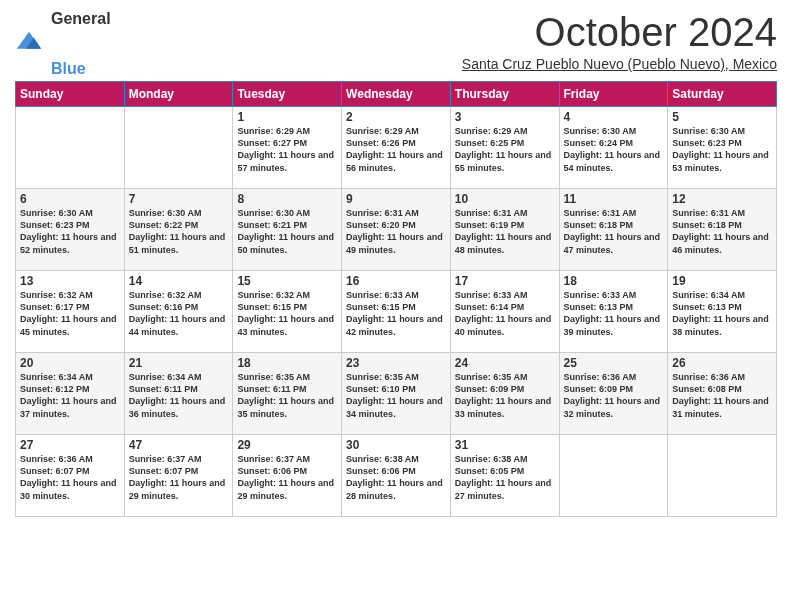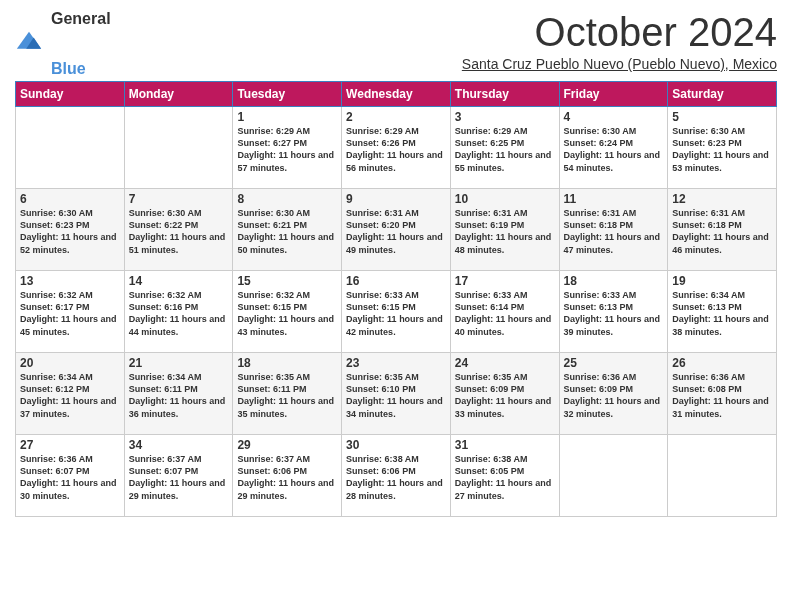--- a/index.html
+++ b/index.html
@@ -250,21 +250,21 @@
             <span class="day-num">26</span>
             <div class="day-info">Sunrise: 6:36 AM<br>Sunset: 6:08 PM<br>Daylight: 11 hours and 31 minutes.</div>
           </td>
         </tr>
         <tr>
           <td>
             <span class="day-num">27</span>
             <div class="day-info">Sunrise: 6:36 AM<br>Sunset: 6:07 PM<br>Daylight: 11 hours and 30 minutes.</div>
           </td>
           <td>
-            <span class="day-num">34</span>
+            <span class="day-num">47</span>
             <div class="day-info">Sunrise: 6:37 AM<br>Sunset: 6:07 PM<br>Daylight: 11 hours and 29 minutes.</div>
           </td>
           <td>
             <span class="day-num">29</span>
             <div class="day-info">Sunrise: 6:37 AM<br>Sunset: 6:06 PM<br>Daylight: 11 hours and 29 minutes.</div>
           </td>
           <td>
             <span class="day-num">30</span>
             <div class="day-info">Sunrise: 6:38 AM<br>Sunset: 6:06 PM<br>Daylight: 11 hours and 28 minutes.</div>
           </td>

